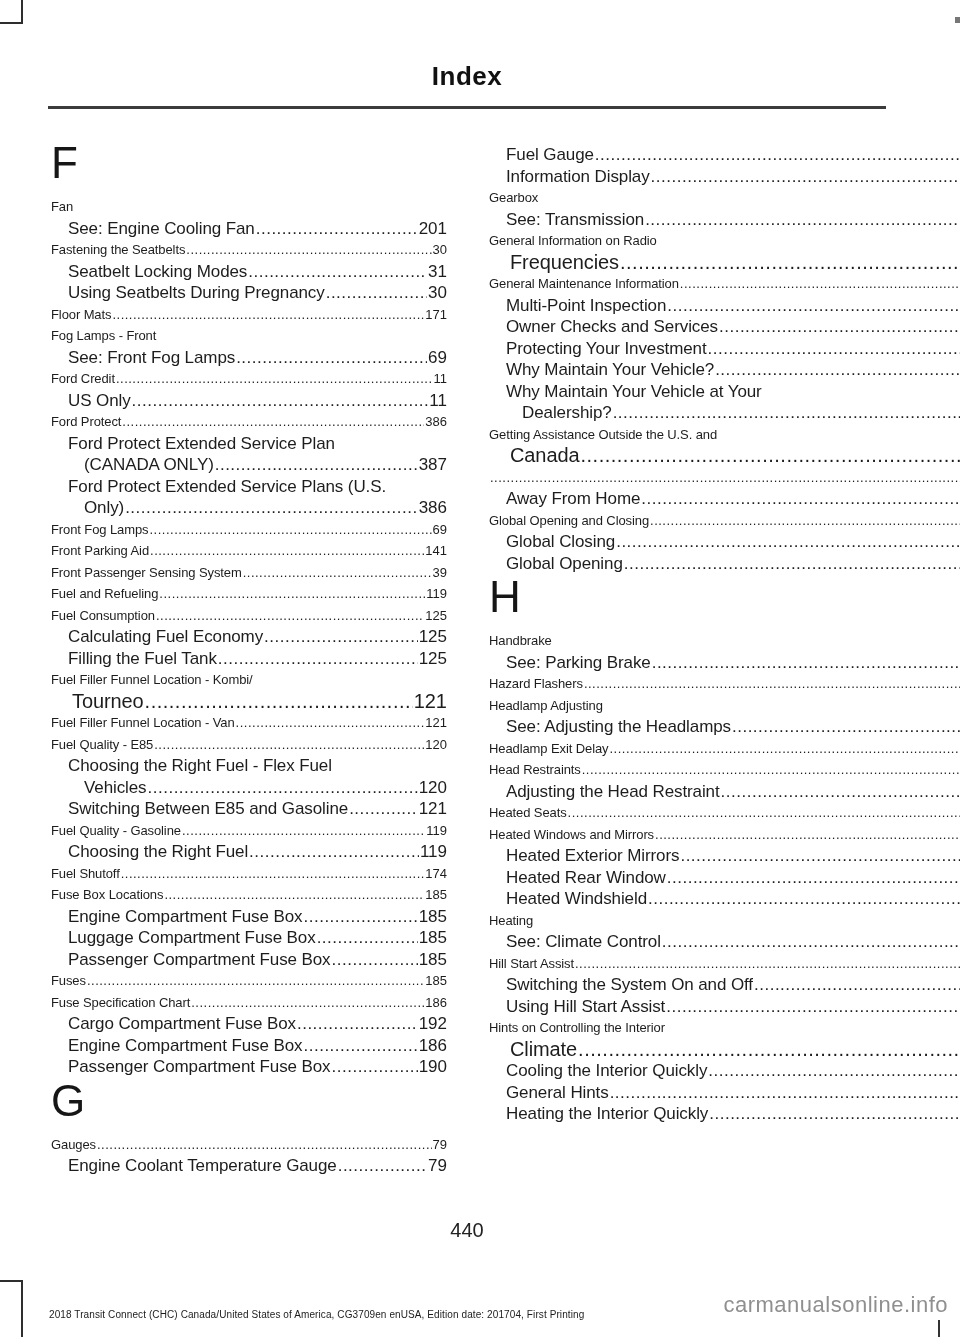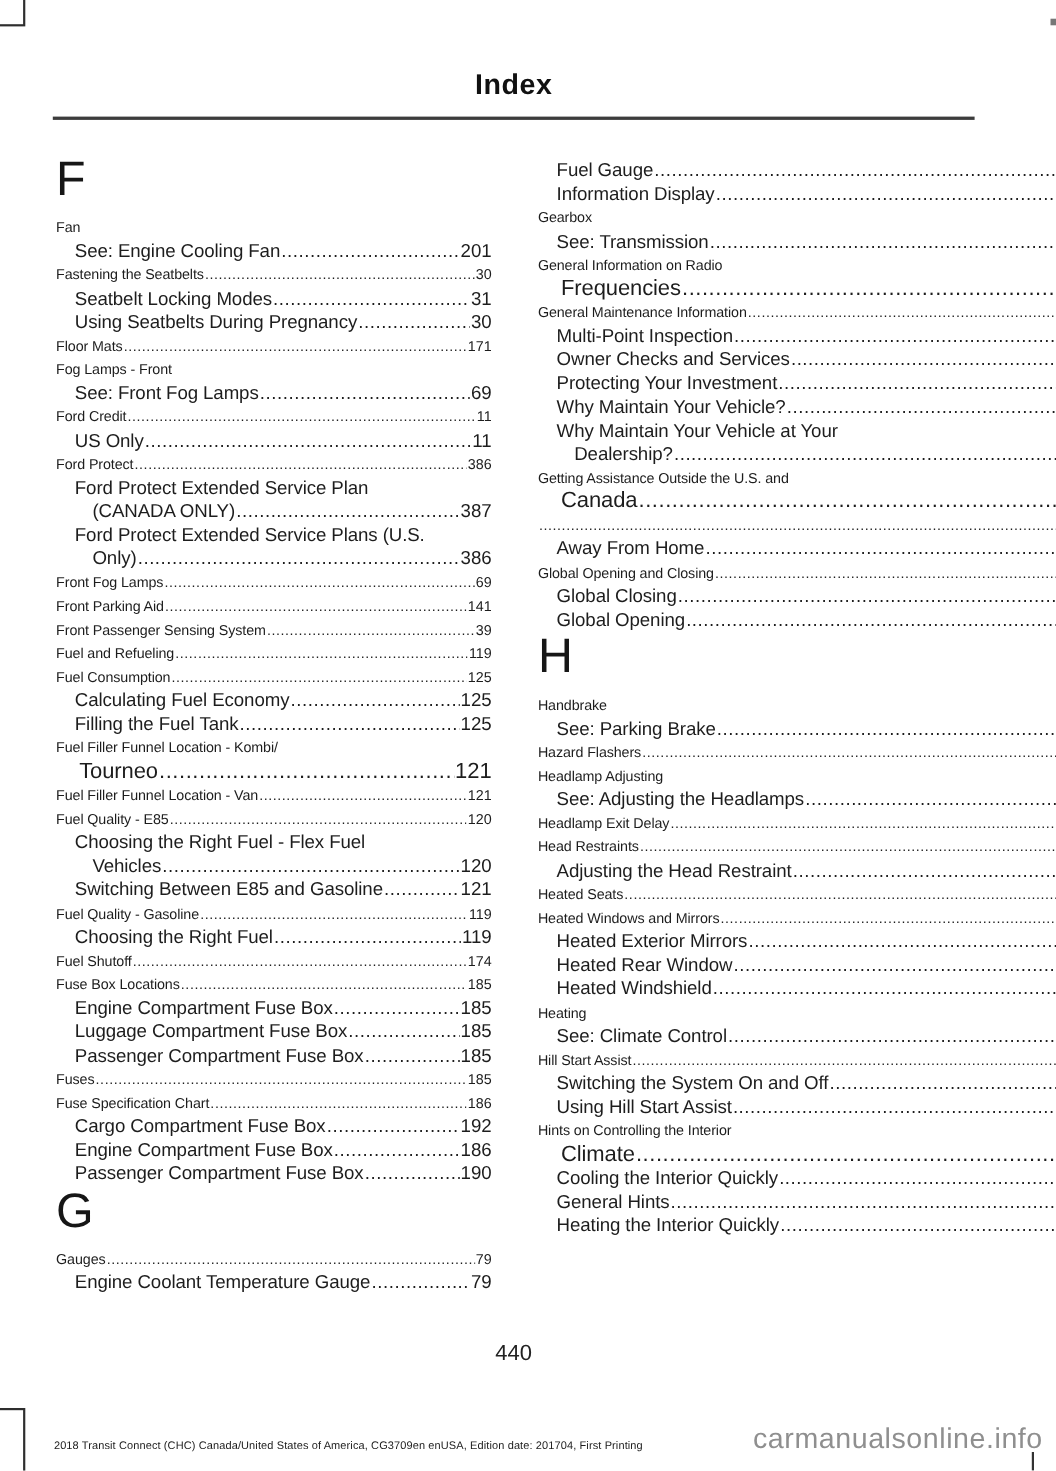--- a/index.html
+++ b/index.html
@@ -50,21 +50,21 @@
   .page-number{
     position:absolute;left:0;top:1219px;width:838px;
     text-align:center;font-size:20px;color:#222;
   }
   .footer-note{
     position:absolute;left:49px;top:1309px;
     font-size:10px;color:#1c1c1c;letter-spacing:0.1px;white-space:nowrap;
   }
   .watermark{
     position:absolute;right:12px;top:1292px;
-    font-size:26px;color:#8f8f8f;letter-spacing:0.5px;white-space:nowrap;
+    font-size:22px;color:#8f8f8f;letter-spacing:0.5px;white-space:nowrap;
   }
 </style>
 </head>
 <body>
 
 <div class="page">
 
   <div class="crop-tl"></div>
   <div class="crop-bl"></div>
   <div class="tick-tr"></div>

